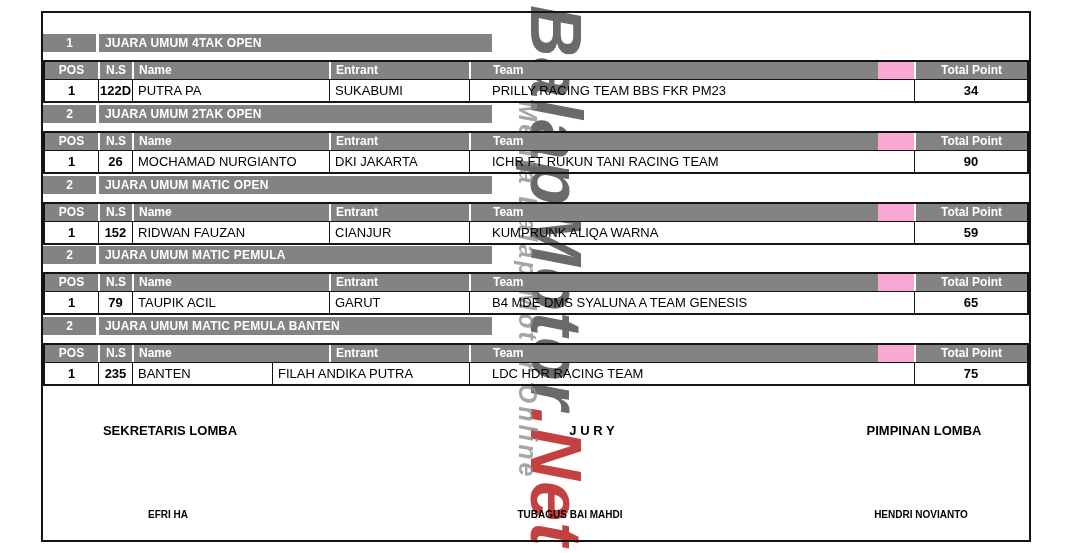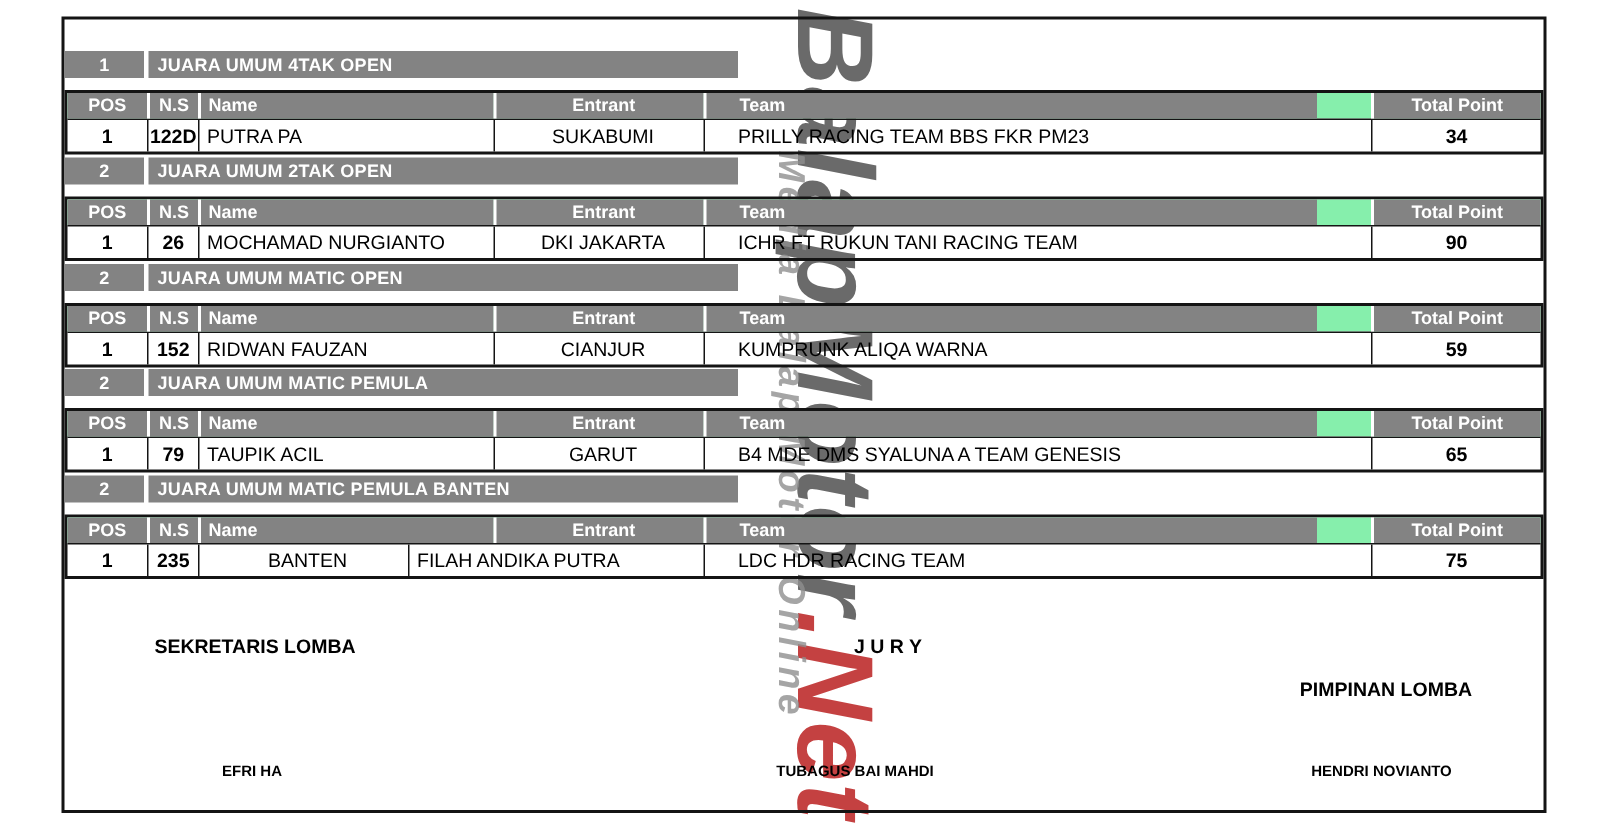--- a/index.html
+++ b/index.html
@@ -47,49 +47,49 @@
   .sec-bar .gap{width:3px;background:transparent;}
   .sec-title{
     flex:1;background:#838383;color:#ffffff;
     font-size:12px;font-weight:bold;line-height:18px;
     padding-left:6px;letter-spacing:.2px;
   }
   .tbl{
     position:absolute;top:26px;left:0;right:0;
     border:2px solid #141414;
   }
-  .thead{display:flex;height:17px;background:#86efac;}
+  .thead{display:flex;height:17px;background:#f9a8d4;}
   .th{
     background:#838383;color:#ffffff;
     font-size:12px;font-weight:bold;line-height:17px;
     box-sizing:border-box;
   }
   .th + .th{border-left:2px solid #ffffff;}
   .trow{display:flex;height:21px;border-top:1px solid #141414;}
   .td{
     font-size:13px;color:#000000;line-height:21px;
     box-sizing:border-box;background:transparent;
     white-space:nowrap;overflow:hidden;
   }
   .td + .td{border-left:1px solid #141414;}
   .c-pos{width:53px;text-align:center;}
   .c-ns{width:34px;text-align:center;}
   .c-name{width:197px;padding-left:5px;}
-  .c-entrant{width:140px;padding-left:5px;text-align:center;}
+  .c-entrant{width:140px;padding-left:5px;}
   .c-team{flex:1;padding-left:22px;}
   .c-total{width:113px;text-align:center;margin-left:36px;}
   .td.c-pos,.td.c-ns,.td.c-total{font-weight:bold;}
   .s1{top:21px}.s2{top:92px}.s3{top:163px}.s4{top:233px}.s5{top:304px}
   
   .sig{position:absolute;z-index:3;text-align:center;color:#000;font-weight:bold;white-space:nowrap;}
   .sig-role{font-size:13px;top:423px;}
   .sig-name{font-size:10px;top:509px;}
   .sig-left-role{left:70px;width:200px;}
   .sig-center-role{left:492px;width:200px;}
-  .sig-right-role{left:824px;width:200px;margin-top:29px;}
+  .sig-right-role{left:824px;width:200px;}
   .sig-left-name{left:68px;width:200px;}
   .sig-center-name{left:470px;width:200px;}
   .sig-right-name{left:821px;width:200px;}
 </style>
 </head>
 <body>
 
 <div class="page">
 
   <div class="wm-layer">

